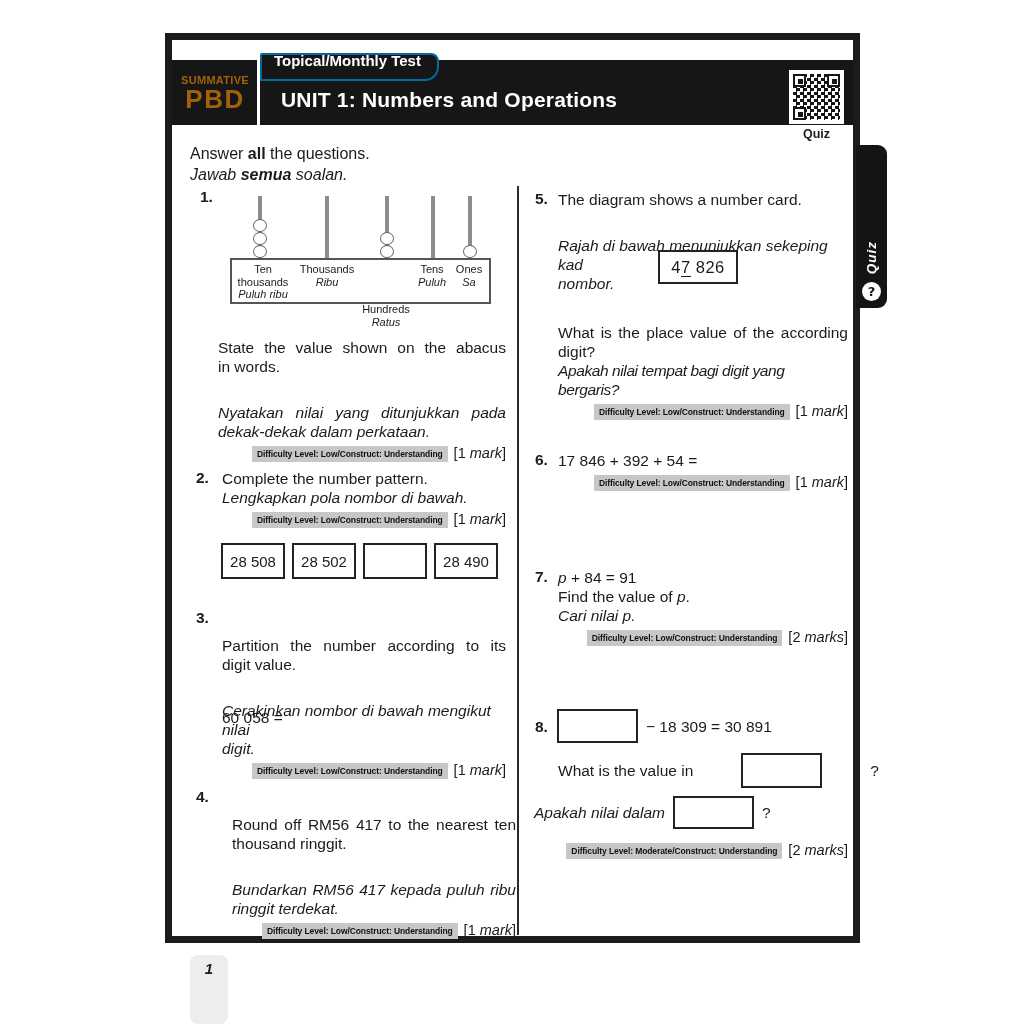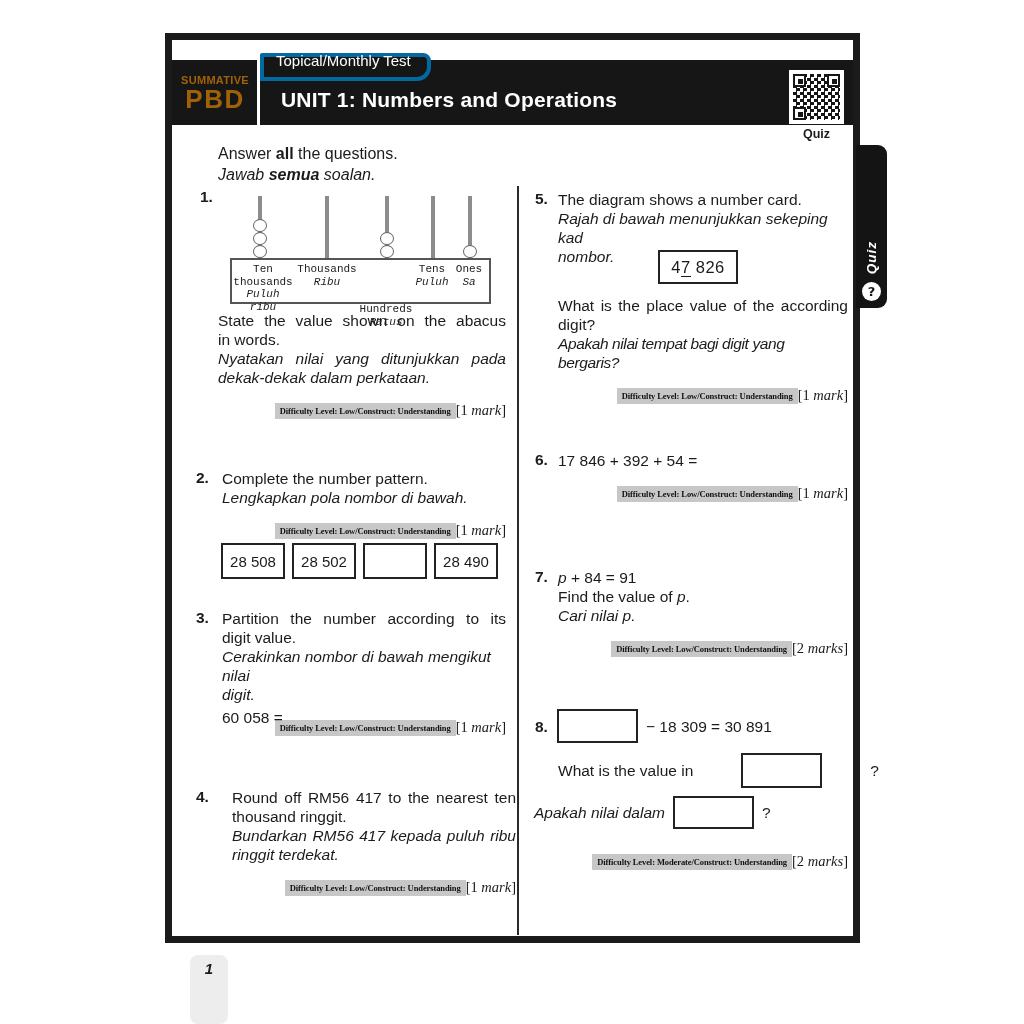--- a/index.html
+++ b/index.html
@@ -11,57 +11,57 @@
   }
   .abs { position:absolute; }
   
   .sheet { left:165px; top:33px; width:695px; height:910px; border:7px solid #1b1b1b; background:#fff; }
   
   .hbar { left:172px; top:60px; width:681px; height:65px; background:#161616; }
   .logo { left:172px; top:60px; width:86px; height:65px; display:flex; flex-direction:column; align-items:center; justify-content:center; color:#a16207; }
   .logo-top { font-size:11px; font-weight:bold; letter-spacing:.3px; }
   .logo-main { font-size:26px; font-weight:900; letter-spacing:1.5px; line-height:26px; }
   .hsep { left:257px; top:60px; width:3px; height:65px; background:#fff; }
-  .htab { left:260px; top:53px; height:28px; padding:0 16px 14px 12px; background:#161616; border:4px solid #0369a1; border-radius:2px 8px 14px 0; display:flex; align-items:center; color:#fff; font-weight:normal; font-size:15px; white-space:nowrap; }
+  .htab { left:260px; top:53px; height:28px; padding:0 16px 14px 12px; background:#161616; border:2px solid #0369a1; border-radius:2px 8px 14px 0; display:flex; align-items:center; color:#fff; font-weight:bold; font-size:15px; white-space:nowrap; }
   .htitle { left:281px; top:88px; color:#fff; font-weight:bold; font-size:21px; letter-spacing:.2px; white-space:nowrap; }
   
   .qr { left:789px; top:70px; width:55px; height:54px; background:#fff; padding:4px; }
   .qr-pattern { position:relative; width:100%; height:100%; background:repeating-conic-gradient(#161616 0% 25%, #ffffff 0% 50%); background-size:7px 7px; }
   .fd { position:absolute; width:13px; height:13px; border:2.5px solid #161616; background:#fff; }
   .fd::after { content:""; position:absolute; left:2.5px; top:2.5px; width:5px; height:5px; background:#161616; }
   .fd.tl { left:0; top:0; } .fd.tr { right:0; top:0; } .fd.bl { left:0; bottom:0; }
   .qr-caption { left:789px; top:127px; width:55px; text-align:center; font-weight:bold; font-size:12.5px; }
   
   .side-tab { left:856px; top:145px; width:31px; height:163px; background:#141414; border-radius:0 9px 9px 0; display:flex; flex-direction:column; align-items:center; justify-content:flex-end; padding-bottom:7px; }
   .vtext { writing-mode:vertical-rl; transform:rotate(180deg); color:#fff; font-weight:bold; font-style:italic; font-size:13.5px; letter-spacing:1px; margin-bottom:8px; }
   .qmark { width:19px; height:19px; border-radius:50%; background:#fff; display:flex; align-items:center; justify-content:center; }
   .qmark span { color:#141414; font-weight:900; font-size:13px; font-family:"DejaVu Sans",sans-serif; }
   
   .txt { font-size:15.5px; line-height:19px; color:#1b1b1b; }
-  .instr { left:190px; top:143px; font-size:16px; line-height:21px;margin-left:28px; }
+  .instr { left:190px; top:143px; font-size:16px; line-height:21px; }
   .it { font-style:italic; }
   .b  { font-weight:bold; }
-  .jl { text-align-last:justify; }
+  .jl { text-align-last:justify;margin-top:27px; }
   .qno { font-weight:bold; font-size:15.5px; }
   .divider { left:517px; top:186px; width:2px; height:749px; background:#2a2a2a; }
-  .badge-row { display:flex; justify-content:flex-end; align-items:center; margin-top:14px;font-family:Liberation Serif, serif; }
+  .badge-row { display:flex; justify-content:flex-end; align-items:center; gap:6px; margin-top:3px; }
   .badge { background:#c7c7c7; color:#111; font-weight:bold; font-size:8.5px; line-height:10px; padding:3px 5px; white-space:nowrap; letter-spacing:-.1px; }
   .marks { font-size:14.5px; white-space:nowrap; }
   .wbox { border:2px solid #222; background:#fff; display:flex; align-items:center; justify-content:center; font-size:15px; }
   .boxes { display:flex; gap:7px; }
   .boxes .wbox { width:64px; height:36px; }
   .card { left:658px; top:250px; width:80px; height:34px; font-size:16.5px; letter-spacing:.5px; }
   .card u { text-decoration:none; border-bottom:1.8px solid #1b1b1b; }
   .flexrow { display:flex; align-items:center; gap:8px; }
   
   .ab-rod { position:absolute; width:4px; background:#8c8c8c; top:196px; height:62px; }
   .ab-beads { position:absolute; top:196px; width:14px; height:62px; }
   .ab-bead { position:absolute; left:0; width:14px; height:13px; border-radius:50%; background:#fff; border:1.6px solid #666; }
   .ab-frame { left:230px; top:258px; width:261px; height:46px; border:2px solid #555; background:#fff; }
-  .ab-label { position:absolute; top:263px; text-align:center; font-size:11px; line-height:12.5px;font-family:Liberation Mono, monospace; }
+  .ab-label { position:absolute; top:263px; text-align:center; font-size:11px; line-height:12.5px; }
   
   .footer-tab { left:190px; top:955px; width:38px; height:69px; background:#ededed; border-radius:8px; text-align:center; padding-top:5px; font-size:15px; font-weight:bold; font-style:italic; }
 </style>
 </head>
 <body>
 
 <div id="canvas">
 
   <div class="abs sheet"></div>
 

